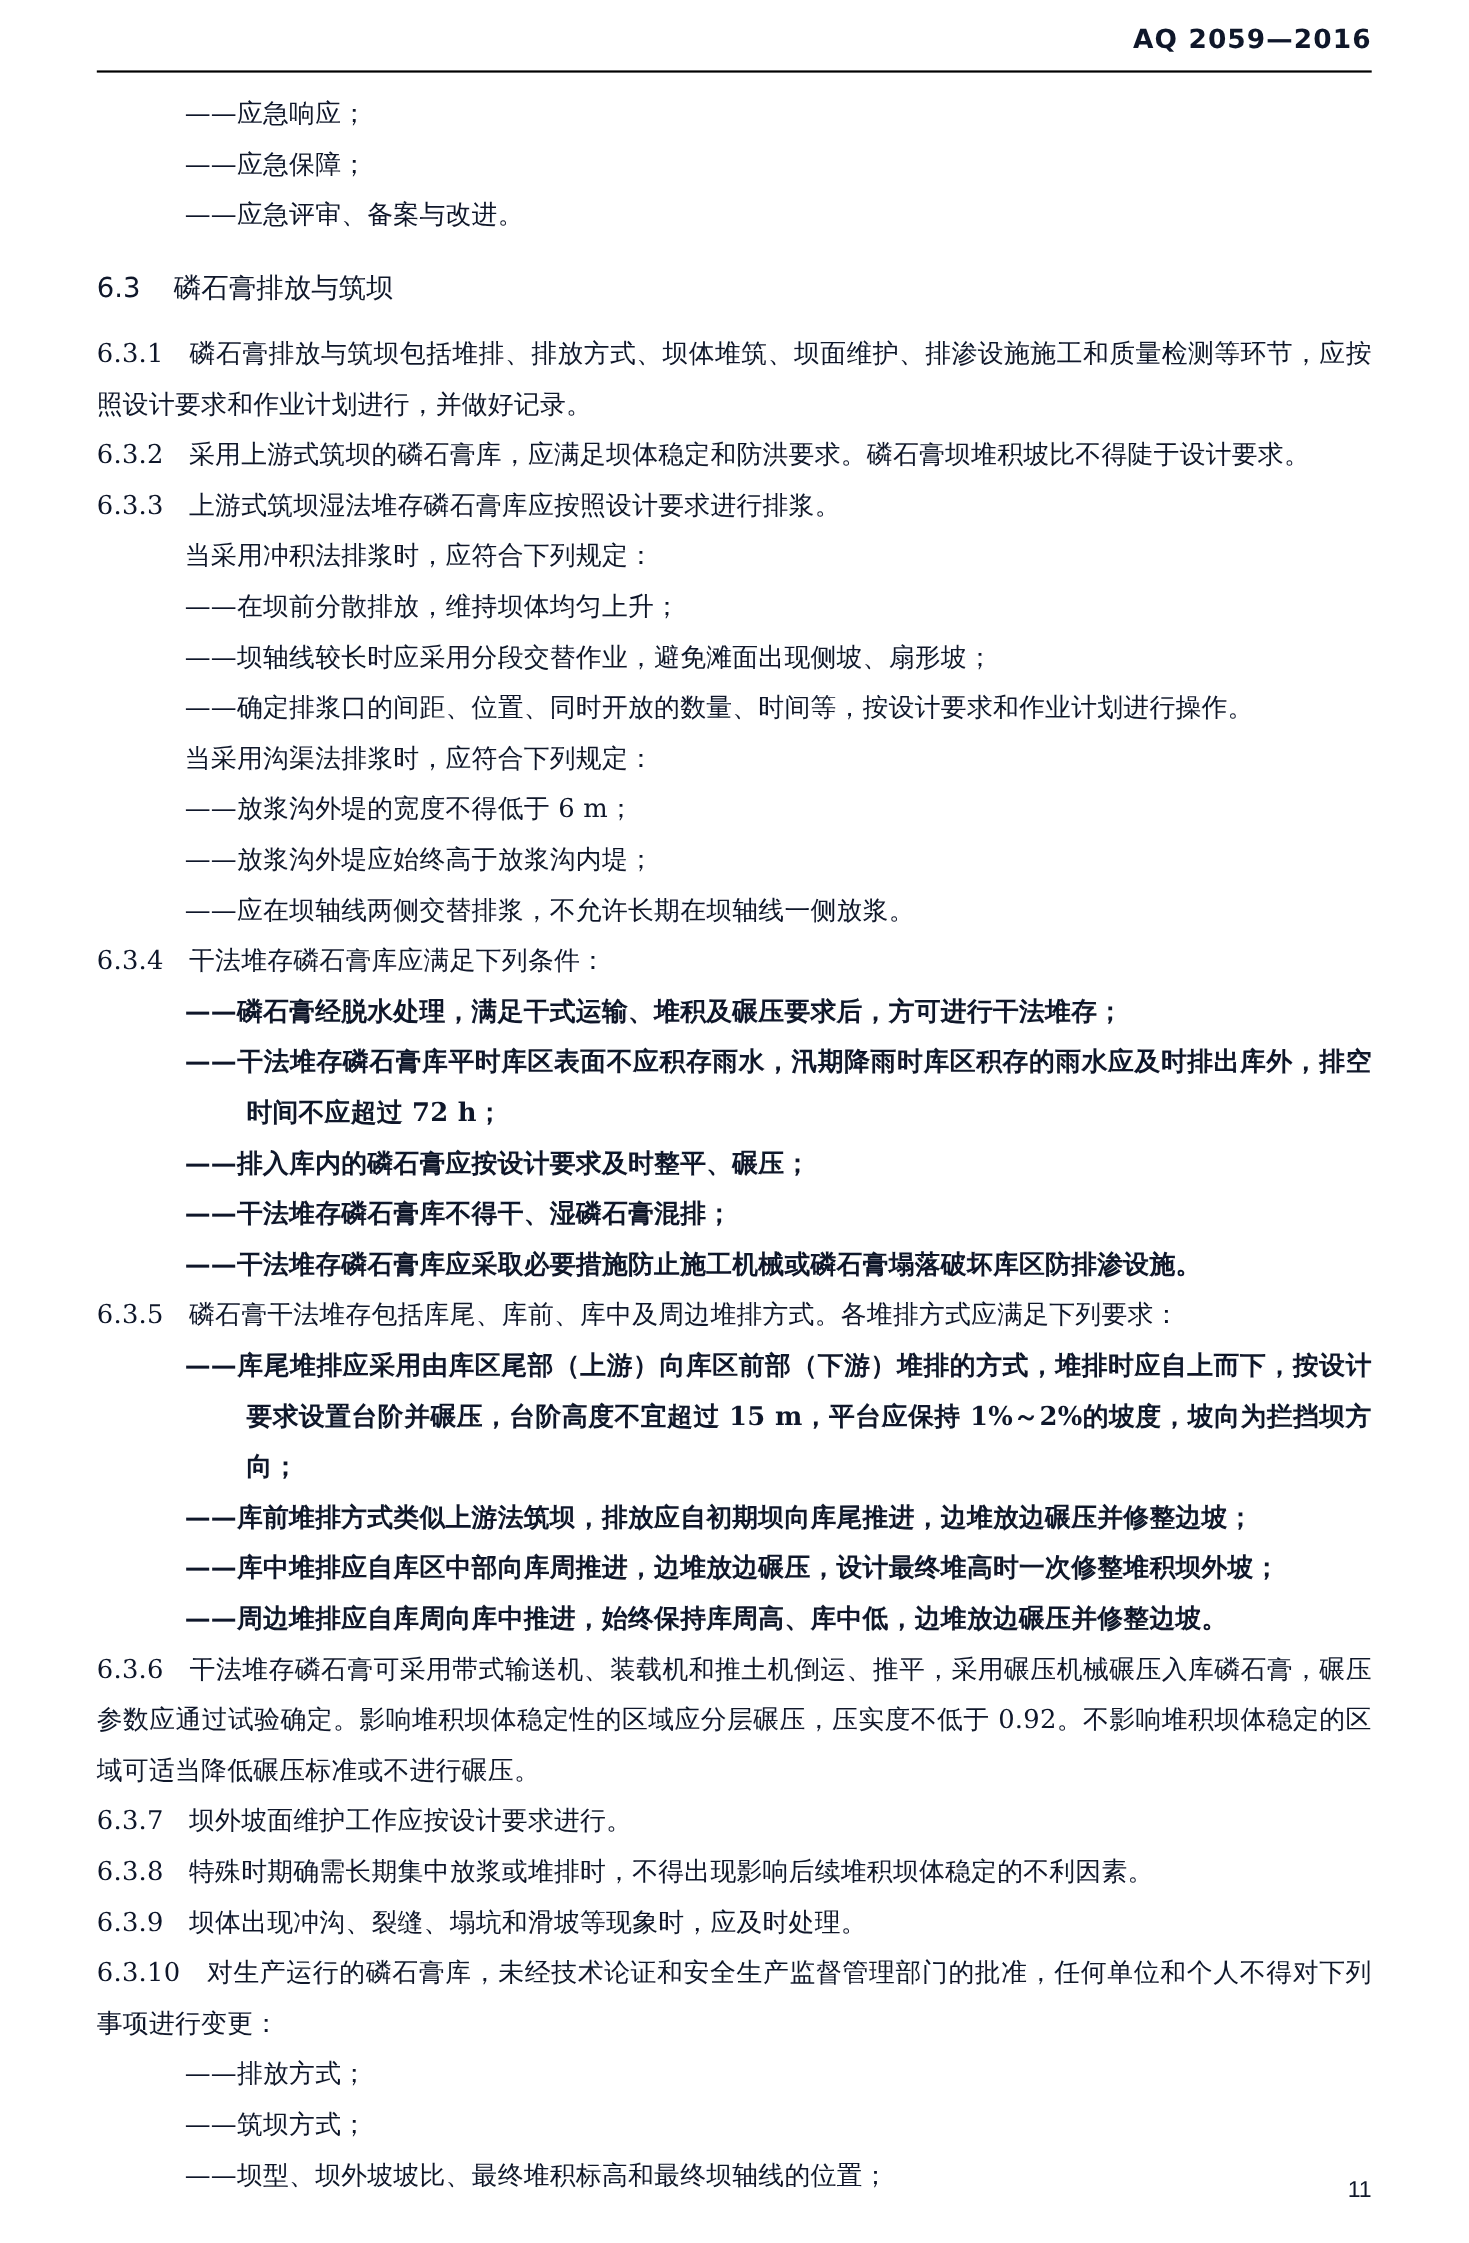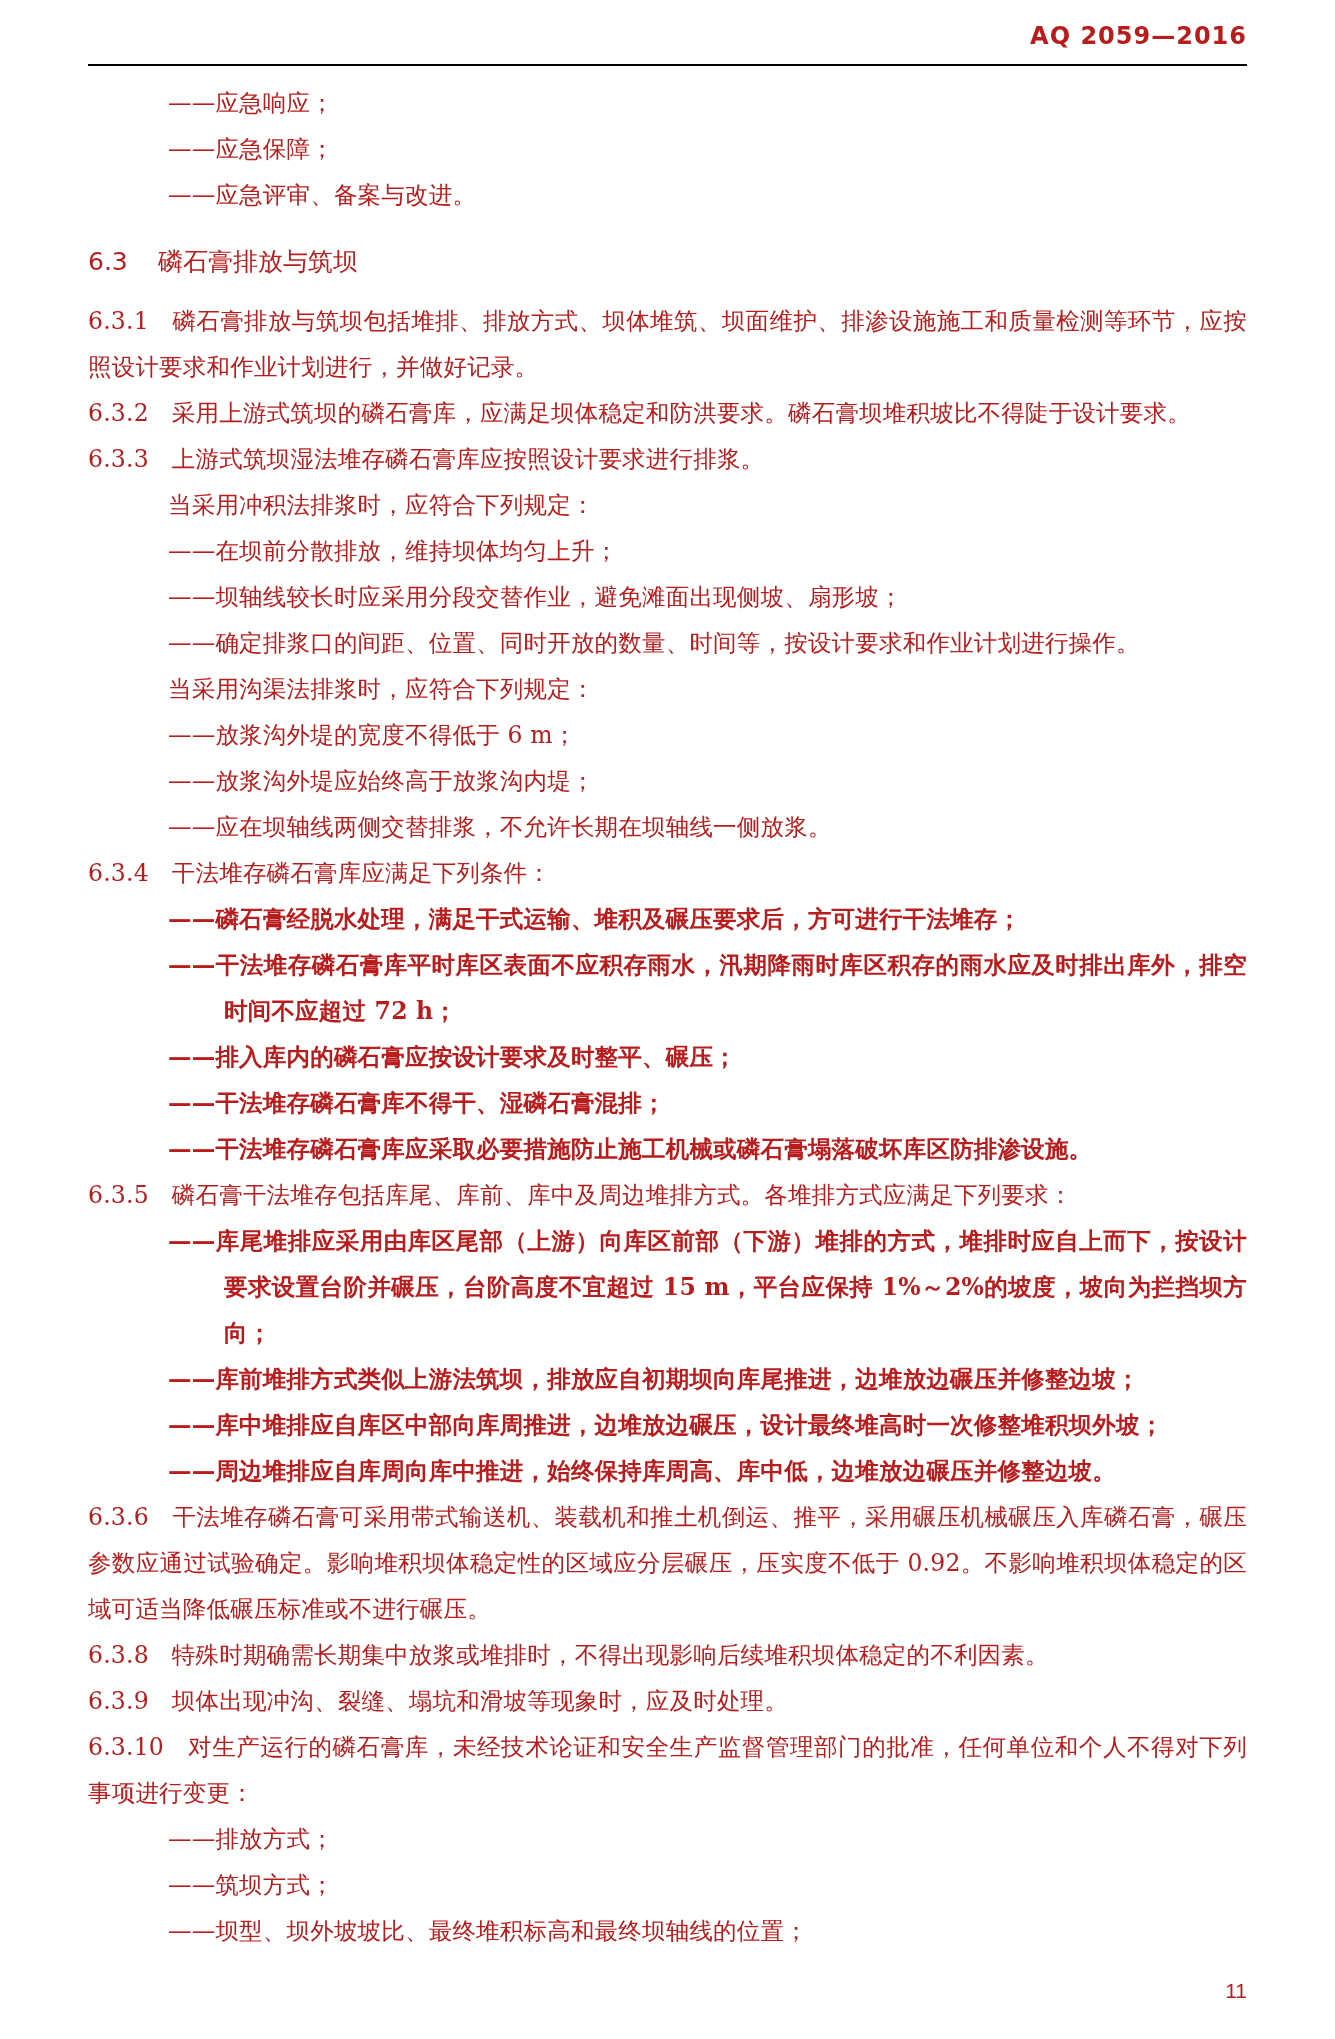--- a/index.html
+++ b/index.html
@@ -7,21 +7,21 @@
     padding: 0;
     background: #ffffff;
   }
   .page {
     position: relative;
     width: 1335px;
     height: 2039px;
     margin: 0 auto;
     background: #ffffff;
     font-family: "DejaVu Serif", "Liberation Serif", serif;
-    color: #b91c1c;
+    color: #0f172a;
     box-sizing: border-box;
     overflow: hidden;
   }
   .header {
     position: absolute;
     top: 22px;
     right: 88px;
     font-family: "DejaVu Sans", "Liberation Sans", sans-serif;
     font-size: 24px;
     font-weight: bold;
@@ -143,20 +143,23 @@
     </div>
     <div class="line hang-dash-wrap">——库尾堆排应采用由库区尾部（上游）向库区前部（下游）堆排的方式，堆排时应自上而下，按设计要求设置台阶并碾压，台阶高度不宜超过 15 m，平台应保持 1%～2%的坡度，坡向为拦挡坝方向；</div>
     <div class="line hang-dash-wrap">——库前堆排方式类似上游法筑坝，排放应自初期坝向库尾推进，边堆放边碾压并修整边坡；</div>
     <div class="line hang-dash-wrap">——库中堆排应自库区中部向库周推进，边堆放边碾压，设计最终堆高时一次修整堆积坝外坡；</div>
     <div class="line hang-dash-wrap">——周边堆排应自库周向库中推进，始终保持库周高、库中低，边堆放边碾压并修整边坡。</div>
 
     <div class="line para">
       <span class="num-label">6.3.6</span>&nbsp;&nbsp;&nbsp;<span>干法堆存磷石膏可采用带式输送机、装载机和推土机倒运、推平，采用碾压机械碾压入库磷石膏，碾压参数应通过试验确定。影响堆积坝体稳定性的区域应分层碾压，压实度不低于 0.92。不影响堆积坝体稳定的区域可适当降低碾压标准或不进行碾压。</span>
     </div>
     <div class="line para">
+      <span class="num-label">6.3.7</span>&nbsp;&nbsp;&nbsp;<span>坝外坡面维护工作应按设计要求进行。</span>
+    </div>
+    <div class="line para">
       <span class="num-label">6.3.8</span>&nbsp;&nbsp;&nbsp;<span>特殊时期确需长期集中放浆或堆排时，不得出现影响后续堆积坝体稳定的不利因素。</span>
     </div>
     <div class="line para">
       <span class="num-label">6.3.9</span>&nbsp;&nbsp;&nbsp;<span>坝体出现冲沟、裂缝、塌坑和滑坡等现象时，应及时处理。</span>
     </div>
     <div class="line para">
       <span class="num-label">6.3.10</span>&nbsp;&nbsp;&nbsp;<span>对生产运行的磷石膏库，未经技术论证和安全生产监督管理部门的批准，任何单位和个人不得对下列事项进行变更：</span>
     </div>
 
     <div class="line hang-dash">——排放方式；</div>

